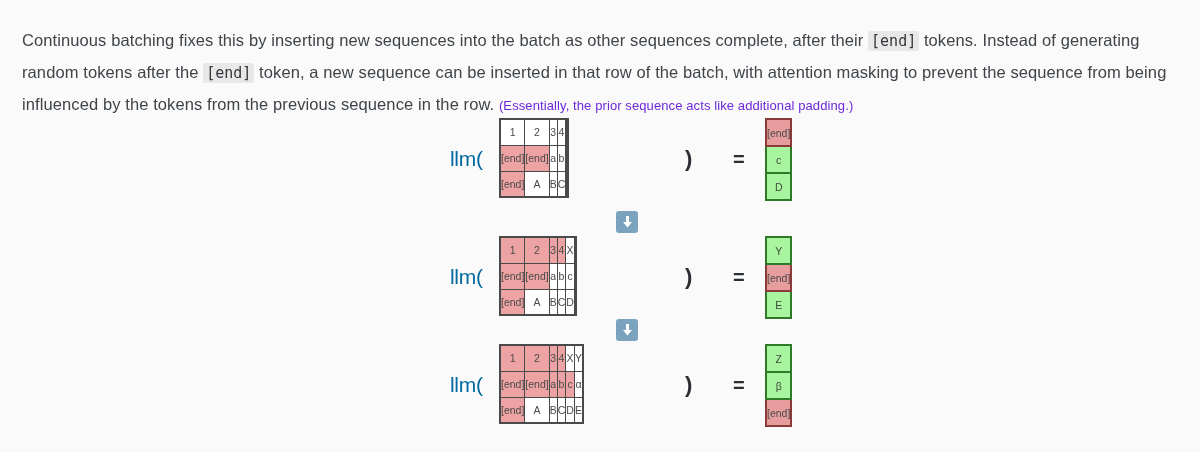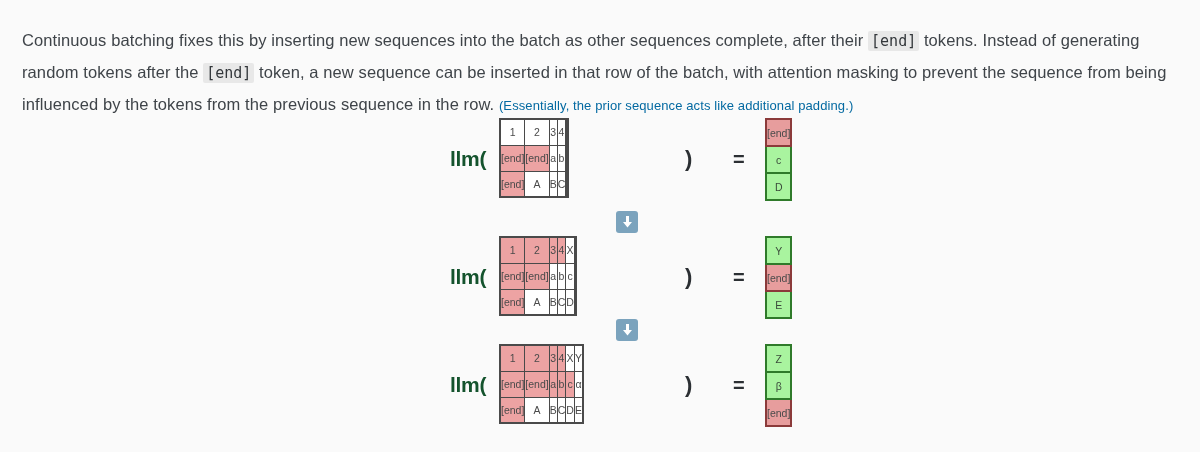--- a/index.html
+++ b/index.html
@@ -31,21 +31,21 @@
     font-family: "DejaVu Sans Mono", monospace;
     background: #e8e8e8;
     font-size: 15px;
     padding: 1px 3px;
     border-radius: 2px;
     color: #33373b;
     letter-spacing: 0;
   }
   #prose .aside {
     font-size: 13px;
-    color: #0369a1;
+    color: #6d28d9;
   }
 
   
   #figure {
     position: absolute;
     left: 0;
     top: 118px;
     width: 1200px;
     height: 320px;
   }
@@ -60,22 +60,22 @@
     left: 450px;
     top: 0;
     height: 82px;
   }
   .llm-label {
     position: absolute;
     left: 0px;
     top: 50%;
     transform: translateY(-50%);
     font-size: 21px;
-    font-weight: bold;
-    color: #14532d;
+    font-weight: normal;
+    color: #0369a1;
     letter-spacing: -0.3px;
     white-space: nowrap;
   }
   .paren {
     position: absolute;
     top: 50%;
     transform: translateY(-50%);
     font-size: 22px;
     font-weight: bold;
     color: #2b2f33;

